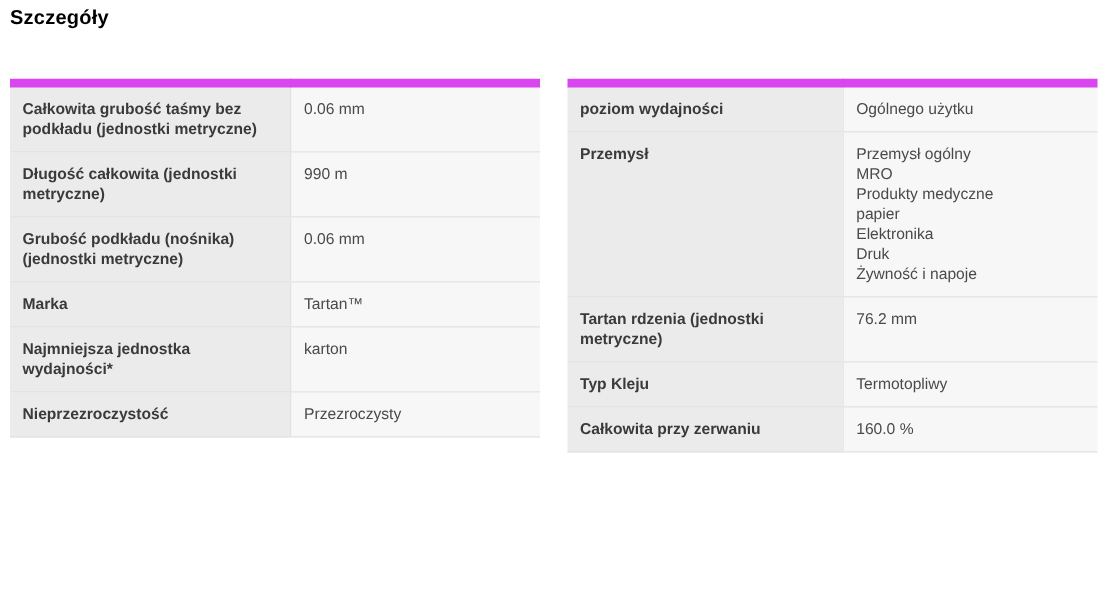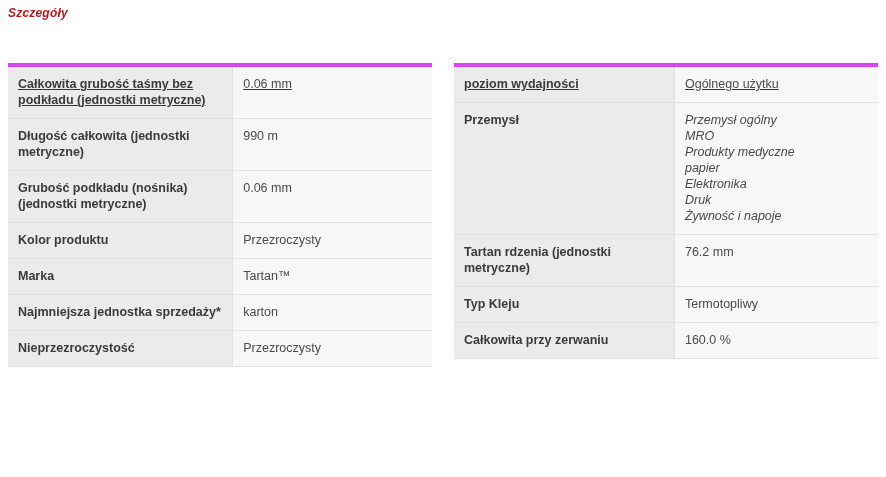--- a/index.html
+++ b/index.html
@@ -17,25 +17,24 @@
   .page {
     position: relative;
     width: 886px;
     height: 477px;
     box-sizing: border-box;
   }
   .page-title {
     position: absolute;
     left: 8px;
     top: 6px;
-    font-size: 12px;
+    font-size: 16px;
     font-weight: bold;
-    color: #b91c1c;
+    color: #000000;
     letter-spacing: 0.2px;
-    font-style: italic;
   }
   .specs {
     position: absolute;
     top: 63px;
     left: 0;
     width: 886px;
     display: flex;
     flex-direction: row;
     gap: 22px;
     padding: 0 8px;
@@ -47,22 +46,21 @@
   }
   table.spec-table {
     width: 100%;
     border-collapse: collapse;
     table-layout: fixed;
   }
   table.spec-table tr {
     border-bottom: 1px solid #e2e2e2;
   }
   table.spec-table tr:first-child {
-    border-top: 4px solid #d946ef;
-    text-decoration: underline;
+    border-top: 7px solid #d946ef;
   }
   table.spec-table td {
     vertical-align: top;
     font-size: 12.5px;
     line-height: 16px;
     padding: 9px 10px 10px 10px;
     box-sizing: border-box;
   }
   td.spec-label {
     width: 53%;
@@ -73,21 +71,20 @@
     padding-left: 12px;
   }
   td.spec-value {
     width: 47%;
     background: #f7f7f7;
     color: #4a4a4a;
     font-weight: normal;
   }
   .multi-line {
     white-space: pre-line;
-    font-style: italic;
   }
   .right-col td.spec-label {
     width: 52%;
   }
   .right-col td.spec-value {
     width: 48%;
   }
 </style>
 </head>
 <body>
@@ -107,29 +104,25 @@
           </tr>
           <tr>
             <td class="spec-label">Długość całkowita (jednostki metryczne)</td>
             <td class="spec-value">990 m</td>
           </tr>
           <tr>
             <td class="spec-label">Grubość podkładu (nośnika) (jednostki metryczne)</td>
             <td class="spec-value">0.06 mm</td>
           </tr>
           <tr>
-            <td class="spec-label">Kolor produktu</td>
-            <td class="spec-value">Przezroczysty</td>
-          </tr>
-          <tr>
             <td class="spec-label">Marka</td>
             <td class="spec-value">Tartan™</td>
           </tr>
           <tr>
-            <td class="spec-label">Najmniejsza jednostka sprzedaży*</td>
+            <td class="spec-label">Najmniejsza jednostka wydajności*</td>
             <td class="spec-value">karton</td>
           </tr>
           <tr>
             <td class="spec-label">Nieprzezroczystość</td>
             <td class="spec-value">Przezroczysty</td>
           </tr>
         </tbody>
       </table>
     </div>
 

